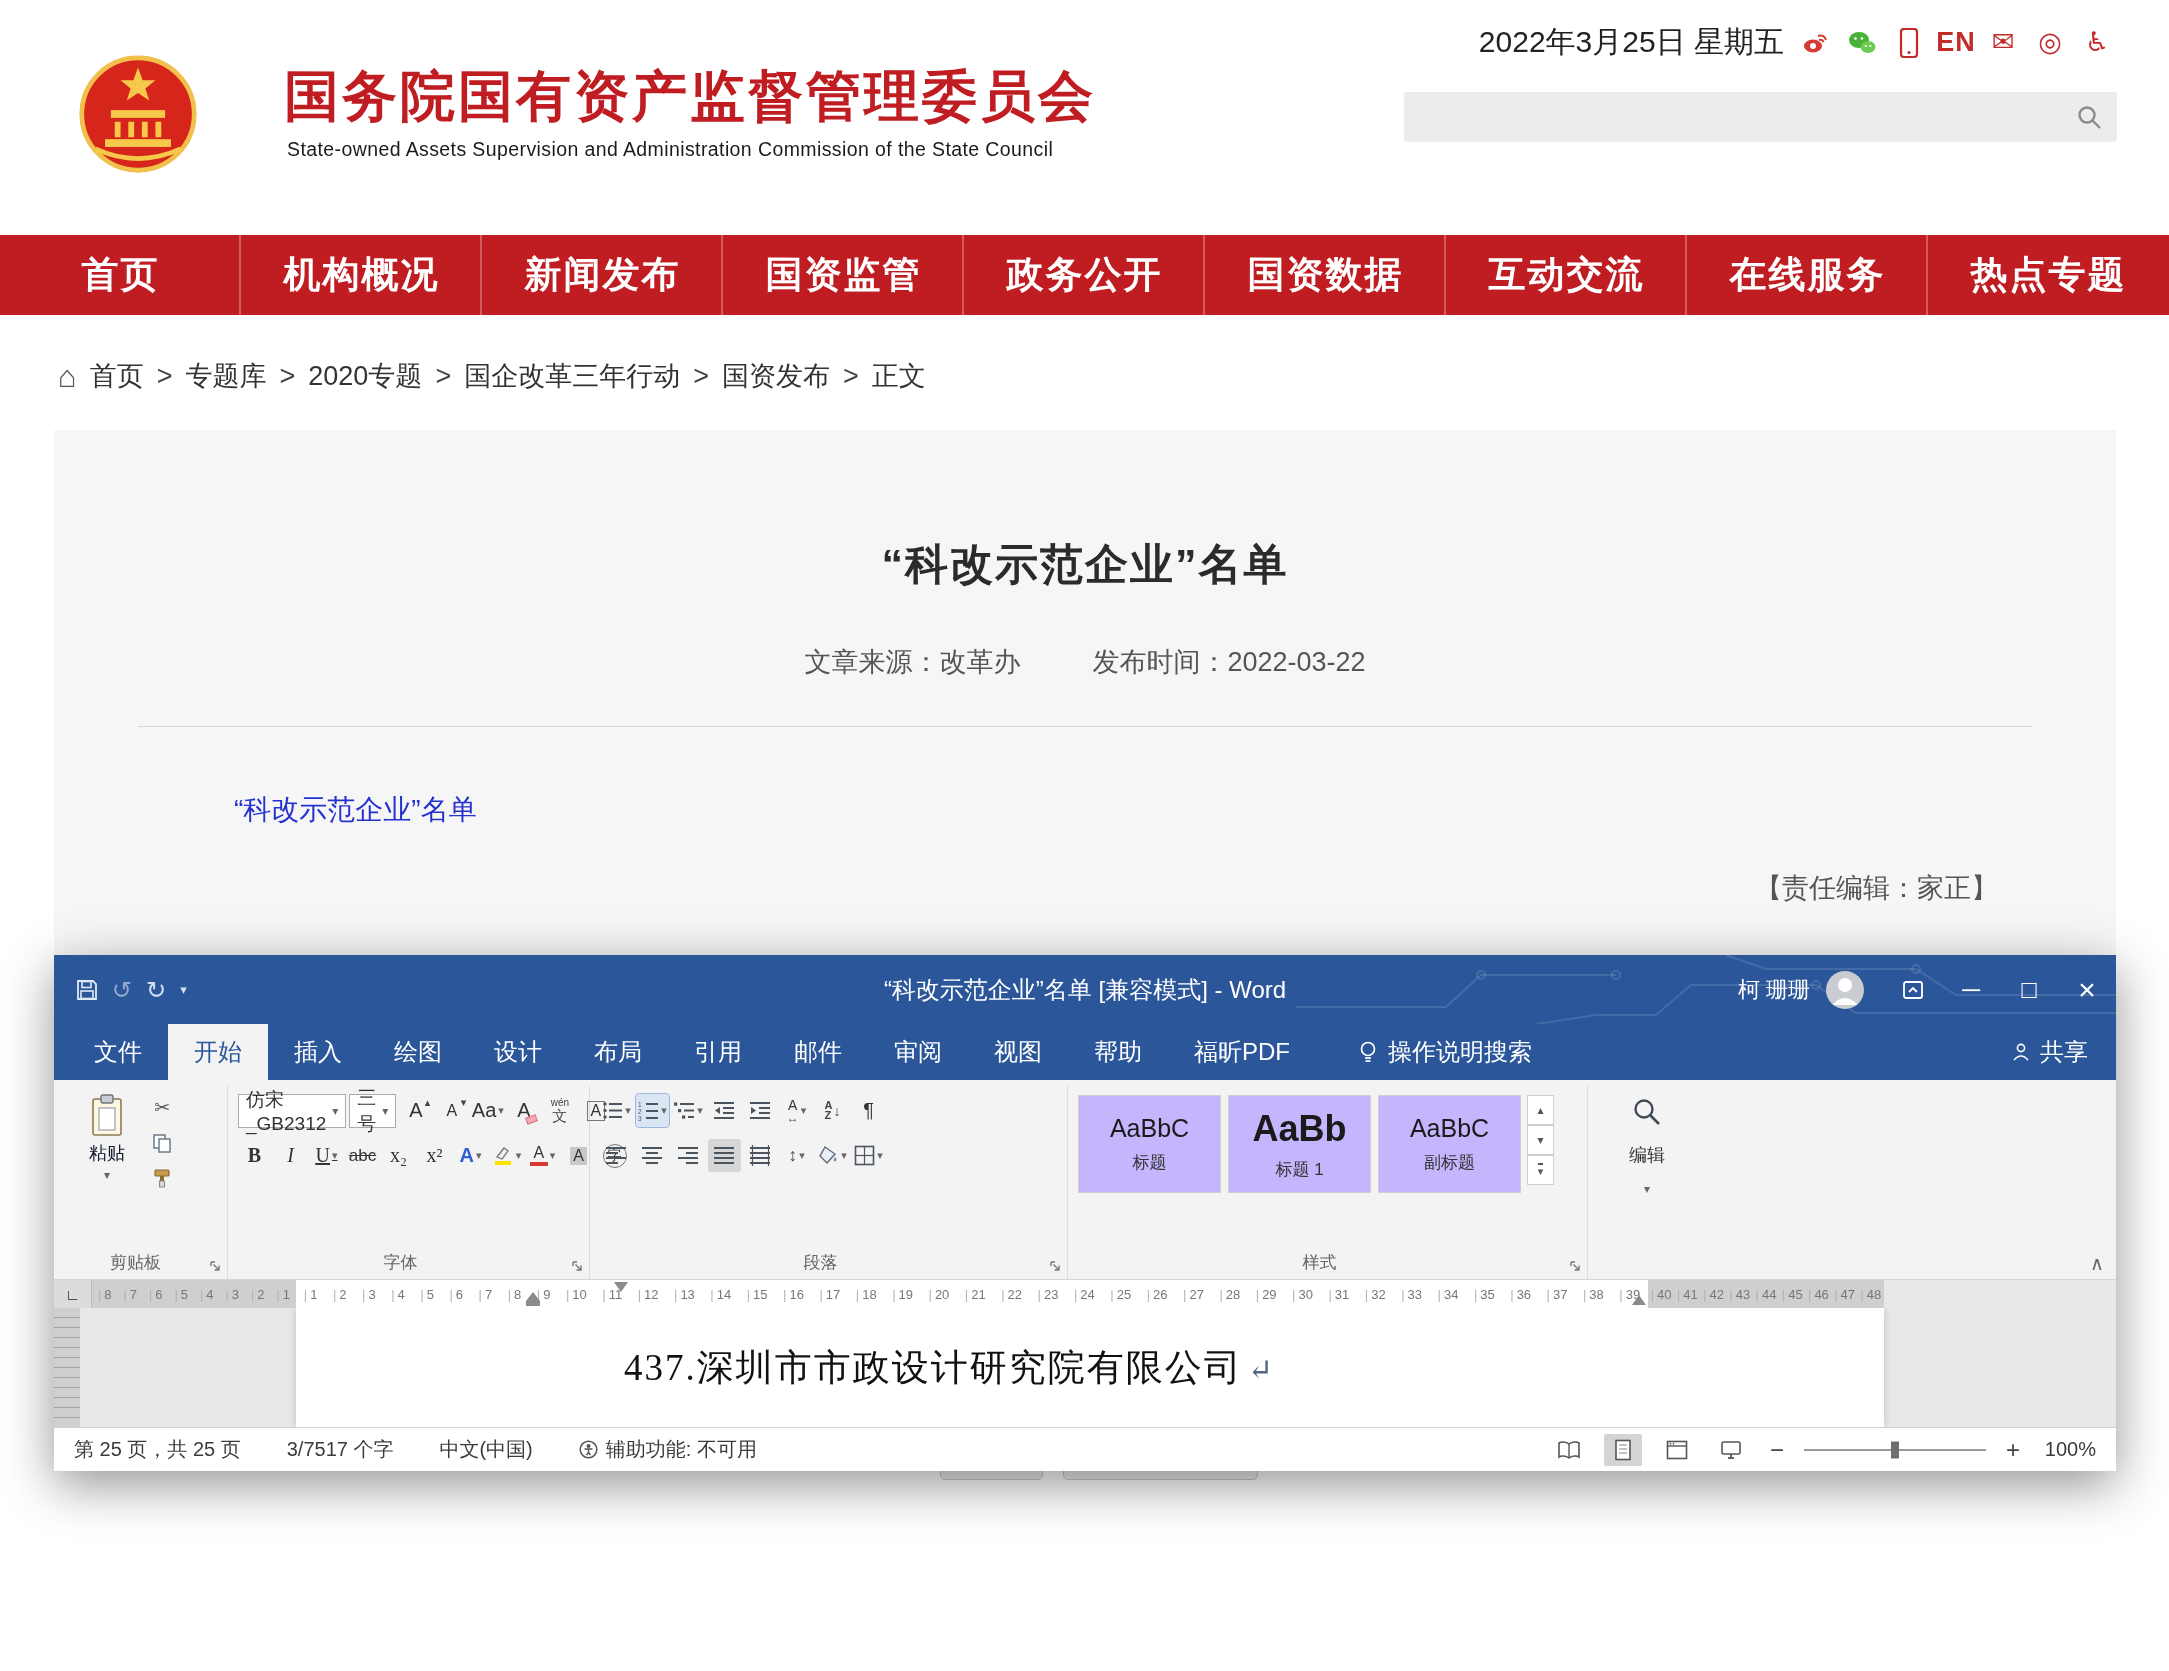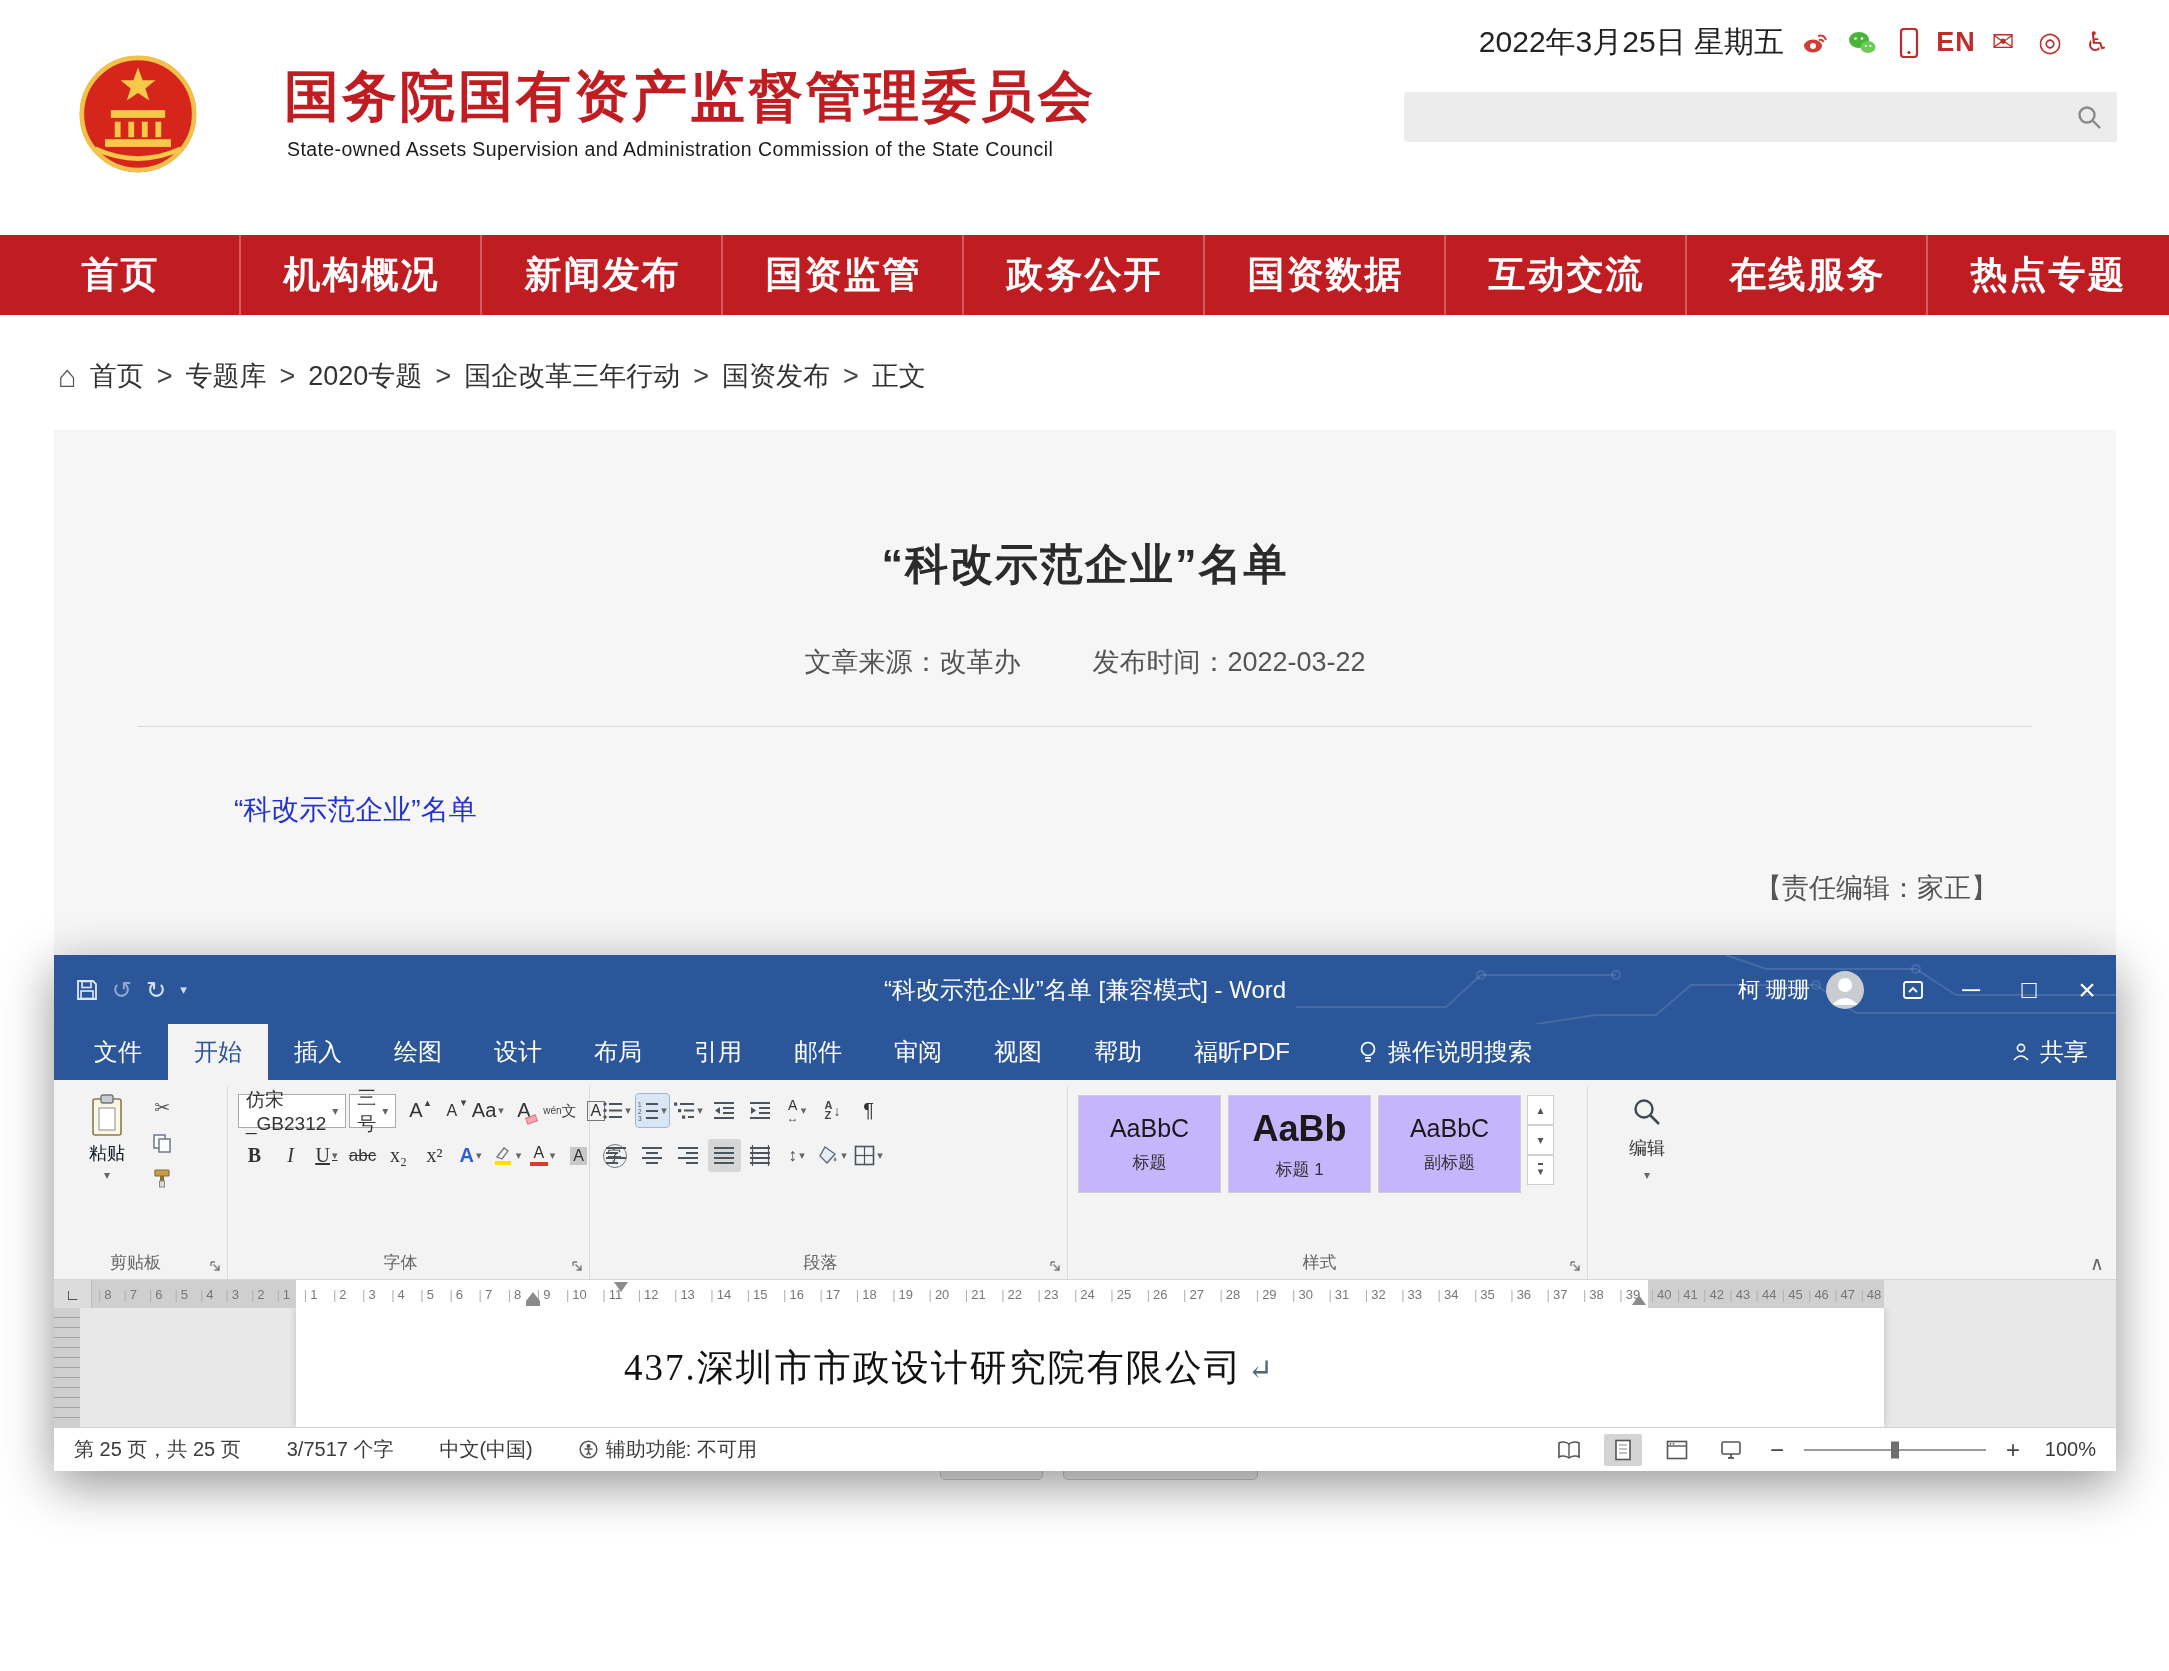--- a/index.html
+++ b/index.html
@@ -90,21 +90,21 @@
 
   .fselect{height:34px;background:#fff;border:1px solid #ababab;display:flex;align-items:center;padding:0 7px;font-size:19px;color:#333;cursor:pointer}
   .fselect .dd{margin-left:auto;font-size:12px;color:#666;padding-left:6px}
   .fname{width:172px}
   .fsize{width:66px}
 
   .ico-sub{font-size:11px;position:absolute;right:2px;top:2px;color:#444}
   .ubar{text-decoration:underline}
   .stk{text-decoration:line-through;font-size:17px}
   .eraser{position:absolute;right:3px;bottom:4px;width:11px;height:7px;background:#f4a7b9;border:1px solid #d77;transform:rotate(-20deg)}
-  .pinyin{display:flex;flex-direction:row;align-items:center;line-height:1}
+  .pinyin{display:flex;flex-direction:column;align-items:center;line-height:1}
   .pinyin .py-t{font-size:10px;color:#444}
   .pinyin .py-b{font-size:15px;color:#444}
   .boxA{border:1px solid #777;padding:0 3px;font-size:16px}
   .fx{color:#2f5fd0;font-weight:bold}
   .fcol{display:flex;flex-direction:column;align-items:center;line-height:1}
   .cbar{width:18px;height:4px;margin-top:1px}
   .red{background:#d83b2d}
   .shadeA{background:#c8c8c8;padding:0 3px;font-size:16px}
   .circleZ{width:24px;height:24px;border:1px solid #777;border-radius:50%;display:flex;align-items:center;justify-content:center;font-size:14px}
   .azcol{display:flex;align-items:center;gap:1px}
@@ -113,21 +113,21 @@
 
   .stylecards{display:flex;gap:7px;padding-top:7px;align-items:flex-start}
   .stylecard{width:143px;height:98px;background:#c4b5fd;border:1px solid #cfcfcf;display:flex;flex-direction:column;align-items:center;justify-content:center;gap:8px;cursor:pointer}
   .ssample{font-size:25px;color:#1a1a1a}
   .ssample.big{font-size:36px;font-weight:bold}
   .sname{font-size:17px;color:#333}
   .sscroll{display:flex;flex-direction:column;margin-left:6px;margin-top:7px}
   .scbtn{width:27px;height:30px;border:1px solid #cfcfcf;background:#fff;display:flex;align-items:center;justify-content:center;font-size:12px;color:#555;cursor:pointer}
   .scbtn.more span{border-top:2px solid #555;padding-top:1px;font-size:11px;line-height:1}
 
-  .editbig{display:flex;flex-direction:column;align-items:center;gap:8px;padding:8px 14px 0;cursor:pointer}
+  .editbig{display:flex;flex-direction:column;align-items:center;gap:15px;padding:8px 14px 0;cursor:pointer}
   .editbig .plabel{font-size:18px;color:#333}
   .editbig .dd{font-size:12px;color:#666}
   .collapse{position:absolute;right:12px;bottom:6px;font-size:19px;color:#666;cursor:pointer;line-height:1}
 
   
   .wruler{height:28px;display:flex;background:#e8e8e8;position:relative;flex:none}
   .rcorner{width:38px;height:100%;background:#dcdcdc;border-right:1px solid #bdbdbd;display:flex;align-items:center;justify-content:center;font-size:15px;color:#222;cursor:pointer;flex:none}
   .rseg{height:100%;display:flex;align-items:center;justify-content:space-around;font-size:13px;color:#777;overflow:hidden;flex:none}
   .rseg span::before{content:"|";color:#b3b3b3;margin-right:3px}
   .segA{width:204px;background:#cfcfcf}

